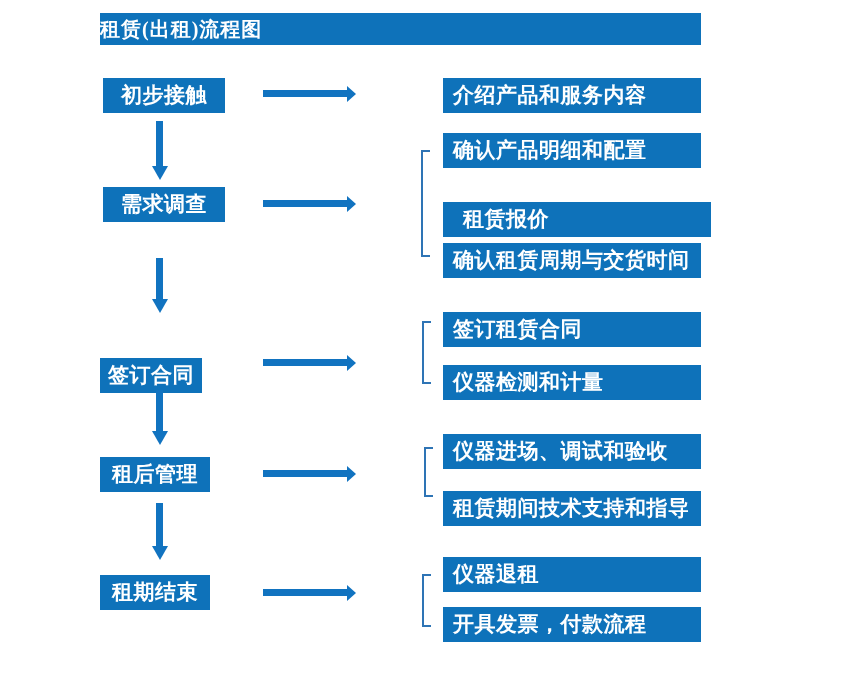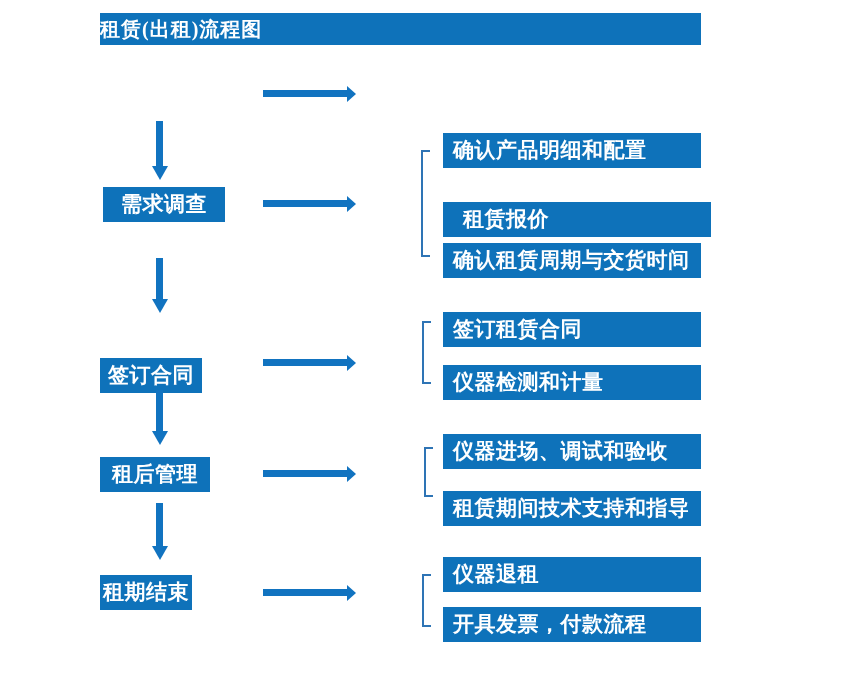--- a/index.html
+++ b/index.html
@@ -76,24 +76,25 @@
     box-sizing: border-box;
   }
 </style>
 </head>
 <body>
 
 <div class="canvas">
 
   <div class="title-bar">租赁(出租)流程图</div>
 
+  <div class="blue-box stage-box" style="left:103px; top:78px;  width:122px;">初步接触</div>
   <div class="blue-box stage-box" style="left:103px; top:187px; width:122px;">需求调查</div>
   <div class="blue-box stage-box" style="left:100px; top:358px; width:102px;">签订合同</div>
   <div class="blue-box stage-box" style="left:100px; top:457px; width:110px;">租后管理</div>
-  <div class="blue-box stage-box" style="left:100px; top:575px; width:92px;">租期结束</div>
+  <div class="blue-box stage-box" style="left:100px; top:575px; width:110px;">租期结束</div>
 
   <div class="arrow-down" style="left:152px; top:121px; height:59px;">
     <span class="shaft" style="height:45px;"></span>
     <span class="head"></span>
   </div>
   <div class="arrow-down" style="left:152px; top:258px; height:55px;">
     <span class="shaft" style="height:41px;"></span>
     <span class="head"></span>
   </div>
   <div class="arrow-down" style="left:152px; top:390px; height:55px;">
@@ -124,20 +125,21 @@
   <div class="arrow-right" style="left:263px; top:585px;">
     <span class="shaft"></span>
       <span class="head"></span>
   </div>
 
   <div class="bracket" style="left:421px; top:150px; height:107px;"></div>
   <div class="bracket" style="left:422px; top:321px; height:63px;"></div>
   <div class="bracket" style="left:424px; top:447px; height:50px;"></div>
   <div class="bracket" style="left:422px; top:574px; height:53px;"></div>
 
+  <div class="blue-box detail-box" style="left:443px; top:78px;  width:248px;">介绍产品和服务内容</div>
   <div class="blue-box detail-box" style="left:443px; top:133px; width:248px;font-family:Liberation Serif, serif;">确认产品明细和配置</div>
   <div class="blue-box detail-box" style="left:443px; top:202px; width:248px;padding-left:20px;">租赁报价</div>
   <div class="blue-box detail-box" style="left:443px; top:243px; width:248px;">确认租赁周期与交货时间</div>
   <div class="blue-box detail-box" style="left:443px; top:312px; width:248px;">签订租赁合同</div>
   <div class="blue-box detail-box" style="left:443px; top:365px; width:248px;">仪器检测和计量</div>
   <div class="blue-box detail-box" style="left:443px; top:434px; width:248px;">仪器进场、调试和验收</div>
   <div class="blue-box detail-box" style="left:443px; top:491px; width:248px;">租赁期间技术支持和指导</div>
   <div class="blue-box detail-box" style="left:443px; top:557px; width:248px;">仪器退租</div>
   <div class="blue-box detail-box" style="left:443px; top:607px; width:248px;">开具发票，付款流程</div>
 

